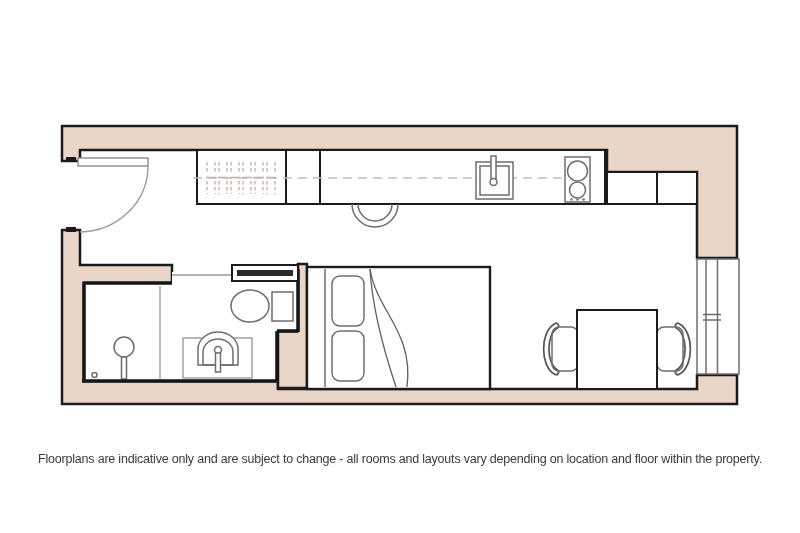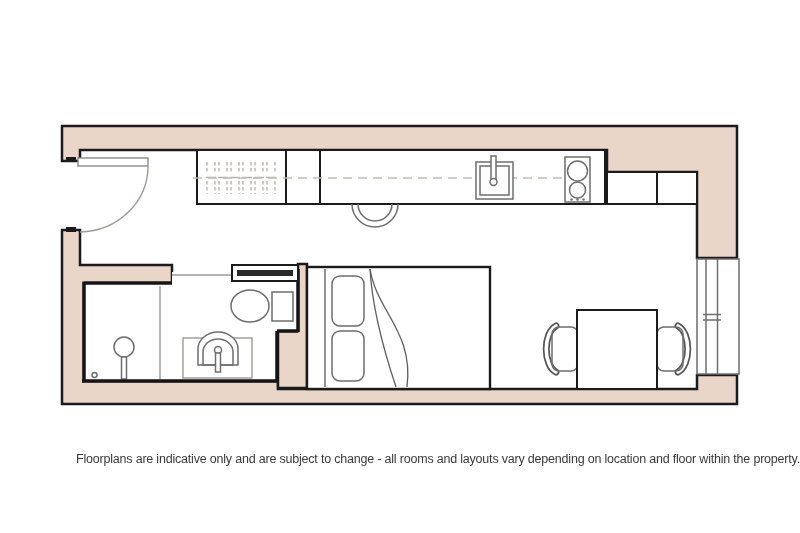--- a/index.html
+++ b/index.html
@@ -10,21 +10,21 @@
   .wall{stroke:#1b1b1b;stroke-width:2.5;}
   .box{fill:#ffffff;stroke:#1b1b1b;stroke-width:2;}
   .podwall{fill:none;stroke:#151515;stroke-width:3.5;}
   .fx{fill:none;stroke:#6e6e6e;stroke-width:1.5;}
   .fxw{fill:#ffffff;stroke:#6e6e6e;stroke-width:1.5;}
   .lt{fill:none;stroke:#9f9a97;stroke-width:1.4;}
   .hang{fill:none;stroke:#b8aeaa;stroke-width:1.3;}
   .dash{fill:none;stroke:#c6bab4;stroke-width:1.5;stroke-dasharray:9 6;}
   .thin{fill:none;stroke:#5e5e5e;stroke-width:1.3;}
   .dot{fill:#777;stroke:none;}
-  .caption{position:absolute;left:0;top:452px;width:800px;text-align:right;
+  .caption{position:absolute;left:0;top:452px;width:800px;text-align:center;
            font-size:12.5px;letter-spacing:-0.2px;color:#3a3a3a;white-space:nowrap;}
 </style>
 </head>
 <body>
 
 <div class="stage">
   <svg width="800" height="533" viewBox="0 0 800 533">
 
     <g>
       <path class="wall" d="M62,126 H737 V258 H697 V172 H607 V150 H80 V161 H62 Z" fill="#ead5c9"></path>

